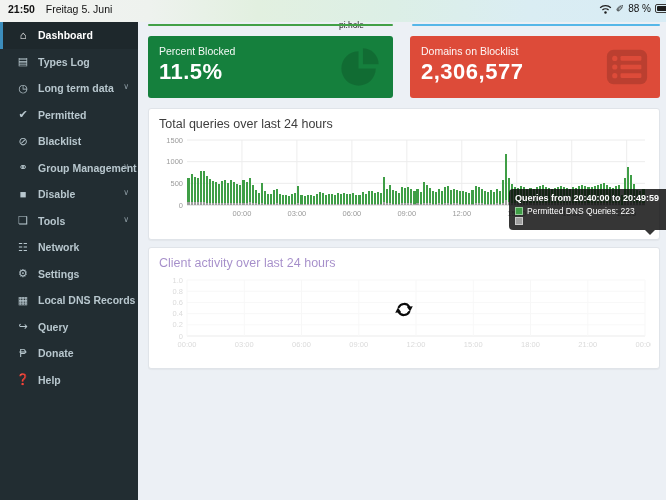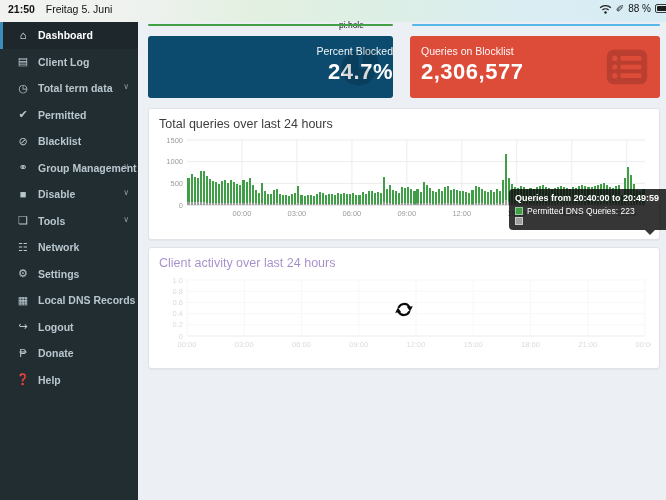--- a/index.html
+++ b/index.html
@@ -31,21 +31,21 @@
   .side-label{white-space:nowrap;font-weight:bold;}
   .side-chev{position:absolute;right:9px;top:7px;font-size:8px;color:#8d9ba3;}
 
   
   .content{position:absolute;left:138px;top:26px;width:528px;height:474px;}
 
   .card{position:absolute;top:10px;height:62px;border-radius:3px;color:#fff;overflow:hidden;}
   .card .c-title{font-size:10.5px;margin:9px 0 2px 11px;opacity:.95;}
   .card .c-value{font-size:22px;font-weight:bold;margin-left:11px;letter-spacing:.5px;}
   .card .c-icon{position:absolute;right:10px;top:8px;opacity:.95;}
-  .card.orange{left:10px;width:245px;background:#0c4a6e;text-align:right;}
+  .card.orange{left:10px;width:245px;background:#15803d;}
   .card.red{left:272px;width:250px;background:#dd4b39;}
 
   .panel{position:absolute;left:10px;width:512px;background:#fff;border:1px solid #e0e4e9;
     border-radius:3px;box-sizing:border-box;box-shadow:0 1px 1px rgba(0,0,0,0.04);}
   .panel h2{margin:0;padding:8px 10px 4px 10px;font-size:12.5px;font-weight:normal;color:#3d3d3d;}
   .panel h2.faded{color:#4c1d95;}
   #panel-queries{top:82px;height:132px;}
   #panel-clients{top:221px;height:122px;}
   #panel-querytypes{top:352px;height:122px;}
 
@@ -89,25 +89,25 @@
   <div class="tabline blue"></div>
 
   <aside class="sidebar">
     <nav>
         <div class="side-item active">
           <span class="side-icon">⌂</span>
           <span class="side-label">Dashboard</span>
         </div>
         <div class="side-item">
           <span class="side-icon">▤</span>
-          <span class="side-label">Client Log</span>
+          <span class="side-label">Types Log</span>
         </div>
         <div class="side-item">
           <span class="side-icon">◷</span>
-          <span class="side-label">Total term data</span>
+          <span class="side-label">Long term data</span>
           <span class="side-chev">∨</span>
         </div>
         <div class="side-item">
           <span class="side-icon">✔</span>
           <span class="side-label">Permitted</span>
         </div>
         <div class="side-item">
           <span class="side-icon">⊘</span>
           <span class="side-label">Blacklist</span>
         </div>
@@ -133,46 +133,46 @@
         <div class="side-item">
           <span class="side-icon">⚙</span>
           <span class="side-label">Settings</span>
         </div>
         <div class="side-item">
           <span class="side-icon">▦</span>
           <span class="side-label">Local DNS Records</span>
         </div>
         <div class="side-item">
           <span class="side-icon">↪</span>
-          <span class="side-label">Logout</span>
+          <span class="side-label">Query</span>
         </div>
         <div class="side-item">
           <span class="side-icon">₱</span>
           <span class="side-label">Donate</span>
         </div>
         <div class="side-item">
           <span class="side-icon">❓</span>
           <span class="side-label">Help</span>
         </div>
       </nav>
   </aside>
 
   <main class="content">
 
     <div class="card orange">
       <div class="c-title">Percent Blocked</div>
-      <div class="c-value">24.7%</div>
+      <div class="c-value">11.5%</div>
       <svg class="c-icon" width="46" height="46" viewBox="0 0 64 64">
         <path d="M30 10 A24 24 0 1 0 54 34 L30 34 Z" fill="rgba(0,0,0,0.16)"></path>
         <path d="M36 28 L36 6 A22 22 0 0 1 58 28 Z" fill="rgba(0,0,0,0.16)"></path>
       </svg>
     </div>
 
     <div class="card red">
-      <div class="c-title">Queries on Blocklist</div>
+      <div class="c-title">Domains on Blocklist</div>
       <div class="c-value">2,306,577</div>
       <svg class="c-icon" width="46" height="46" viewBox="0 0 64 64">
         <rect x="4" y="8" width="56" height="48" rx="9" fill="rgba(0,0,0,0.16)"></rect>
         <circle cx="15" cy="20" r="3.6" fill="#dd4b39"></circle>
           <rect x="23" y="16.8" width="29" height="6.4" rx="1.5" fill="#dd4b39"></rect>
         <circle cx="15" cy="32" r="3.6" fill="#dd4b39"></circle>
           <rect x="23" y="28.8" width="29" height="6.4" rx="1.5" fill="#dd4b39"></rect>
         <circle cx="15" cy="44" r="3.6" fill="#dd4b39"></circle>
           <rect x="23" y="40.8" width="29" height="6.4" rx="1.5" fill="#dd4b39"></rect>
       </svg>

